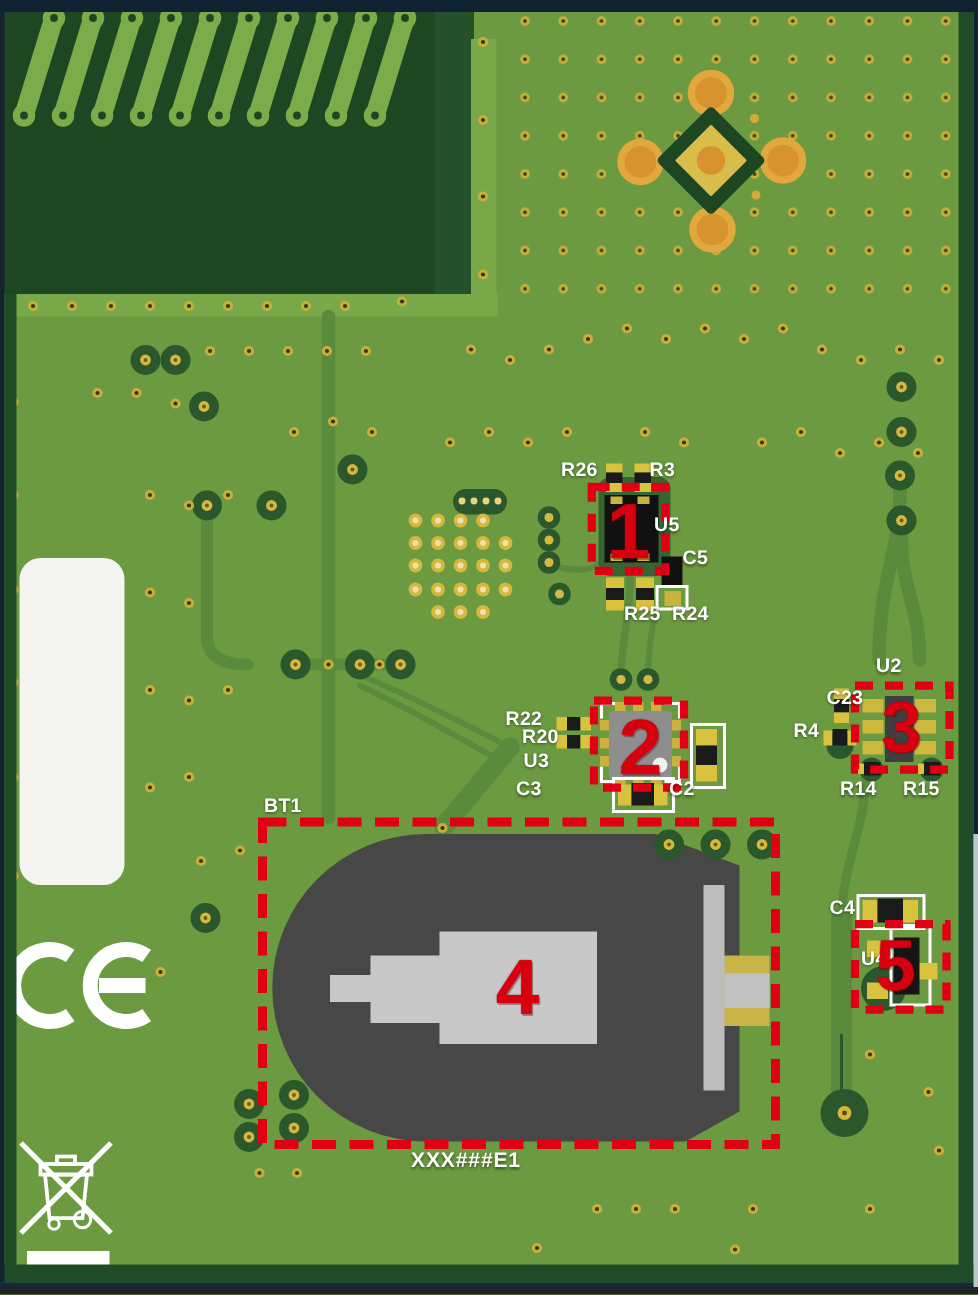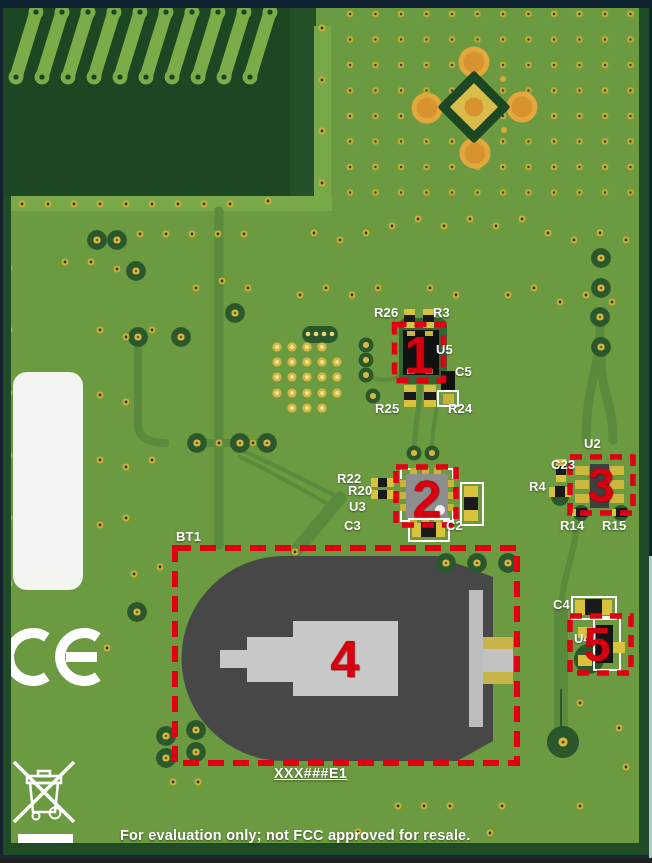--- a/index.html
+++ b/index.html
@@ -1,21 +1,21 @@
 <!DOCTYPE html>
 <html><head>
 <meta charset="utf-8">
 <style>
   html,body{margin:0;padding:0;background:#222;}
   #stage{position:relative;width:652px;height:858px;overflow:hidden;
          font-family:"Liberation Sans",sans-serif;background:#6b9a40;}
   #board-art{position:absolute;left:0;top:0;z-index:1;}
   .lbl{position:absolute;z-index:3;font-weight:700;font-size:13px;line-height:1;
        color:#ffffff;text-shadow:0 1px 2px rgba(0,0,0,.5);letter-spacing:.2px;white-space:nowrap;}
-  .lbl.big{font-size:14px;letter-spacing:.6px;text-decoration:underline;}
+  .lbl.big{font-size:14px;letter-spacing:.6px;}
   .num{position:absolute;z-index:5;font-weight:700;font-size:52px;line-height:1;
        color:#d6000f;text-shadow:0 0 1px #8d0008,1px 1px 0 rgba(90,0,0,.35);
        transform:translate(-50%,-50%);}
   .notice{position:absolute;z-index:3;left:120px;top:827px;font-weight:700;font-size:14.5px;
           color:#ffffff;text-shadow:0 1px 2px rgba(0,0,0,.55);letter-spacing:.2px;white-space:nowrap;}
 </style>
 </head>
 <body>
 
 <div id="stage">
@@ -396,37 +396,36 @@
     <rect x="570" y="457" width="63" height="56" stroke-width="5.5" stroke-dasharray="12 8"></rect>
     <rect x="175" y="548" width="342" height="215" stroke-width="6" stroke-dasharray="16 9"></rect>
     <rect x="570" y="616" width="61" height="57" stroke-width="5.5" stroke-dasharray="12 8"></rect>
   </g>
 </svg>
 
 <div class="lbl" style="left:374px;top:306px">R26</div>
 <div class="lbl" style="left:433px;top:306px">R3</div>
 <div class="lbl" style="left:436px;top:343px">U5</div>
 <div class="lbl" style="left:455px;top:365px">C5</div>
-<div class="lbl" style="left:375px;top:402px">R25</div>
+<div class="lbl" style="left:416px;top:402px">R25</div>
 <div class="lbl" style="left:448px;top:402px">R24</div>
 <div class="lbl" style="left:337px;top:472px">R22</div>
 <div class="lbl" style="left:348px;top:484px">R20</div>
 <div class="lbl" style="left:349px;top:500px">U3</div>
 <div class="lbl" style="left:344px;top:519px">C3</div>
 <div class="lbl" style="left:446px;top:519px">C2</div>
 <div class="lbl" style="left:584px;top:437px">U2</div>
 <div class="lbl" style="left:551px;top:458px">C23</div>
 <div class="lbl" style="left:529px;top:480px">R4</div>
 <div class="lbl" style="left:560px;top:519px">R14</div>
 <div class="lbl" style="left:602px;top:519px">R15</div>
 <div class="lbl" style="left:176px;top:530px">BT1</div>
 <div class="lbl" style="left:553px;top:598px">C4</div>
 <div class="lbl" style="left:574px;top:632px">U4</div>
 <div class="lbl big" style="left:274px;top:766px">XXX###E1</div>
-<div class="notice">For evaluation only; not FCC approved for resale.</div>
 
 <div class="num" style="left:419px;top:355px">1</div>
 <div class="num" style="left:427px;top:499px">2</div>
 <div class="num" style="left:601px;top:486px;font-size:48px">3</div>
 <div class="num" style="left:345px;top:659px">4</div>
 <div class="num" style="left:597px;top:645px;font-size:48px">5</div>
 
 </div>
 
 </body></html>

